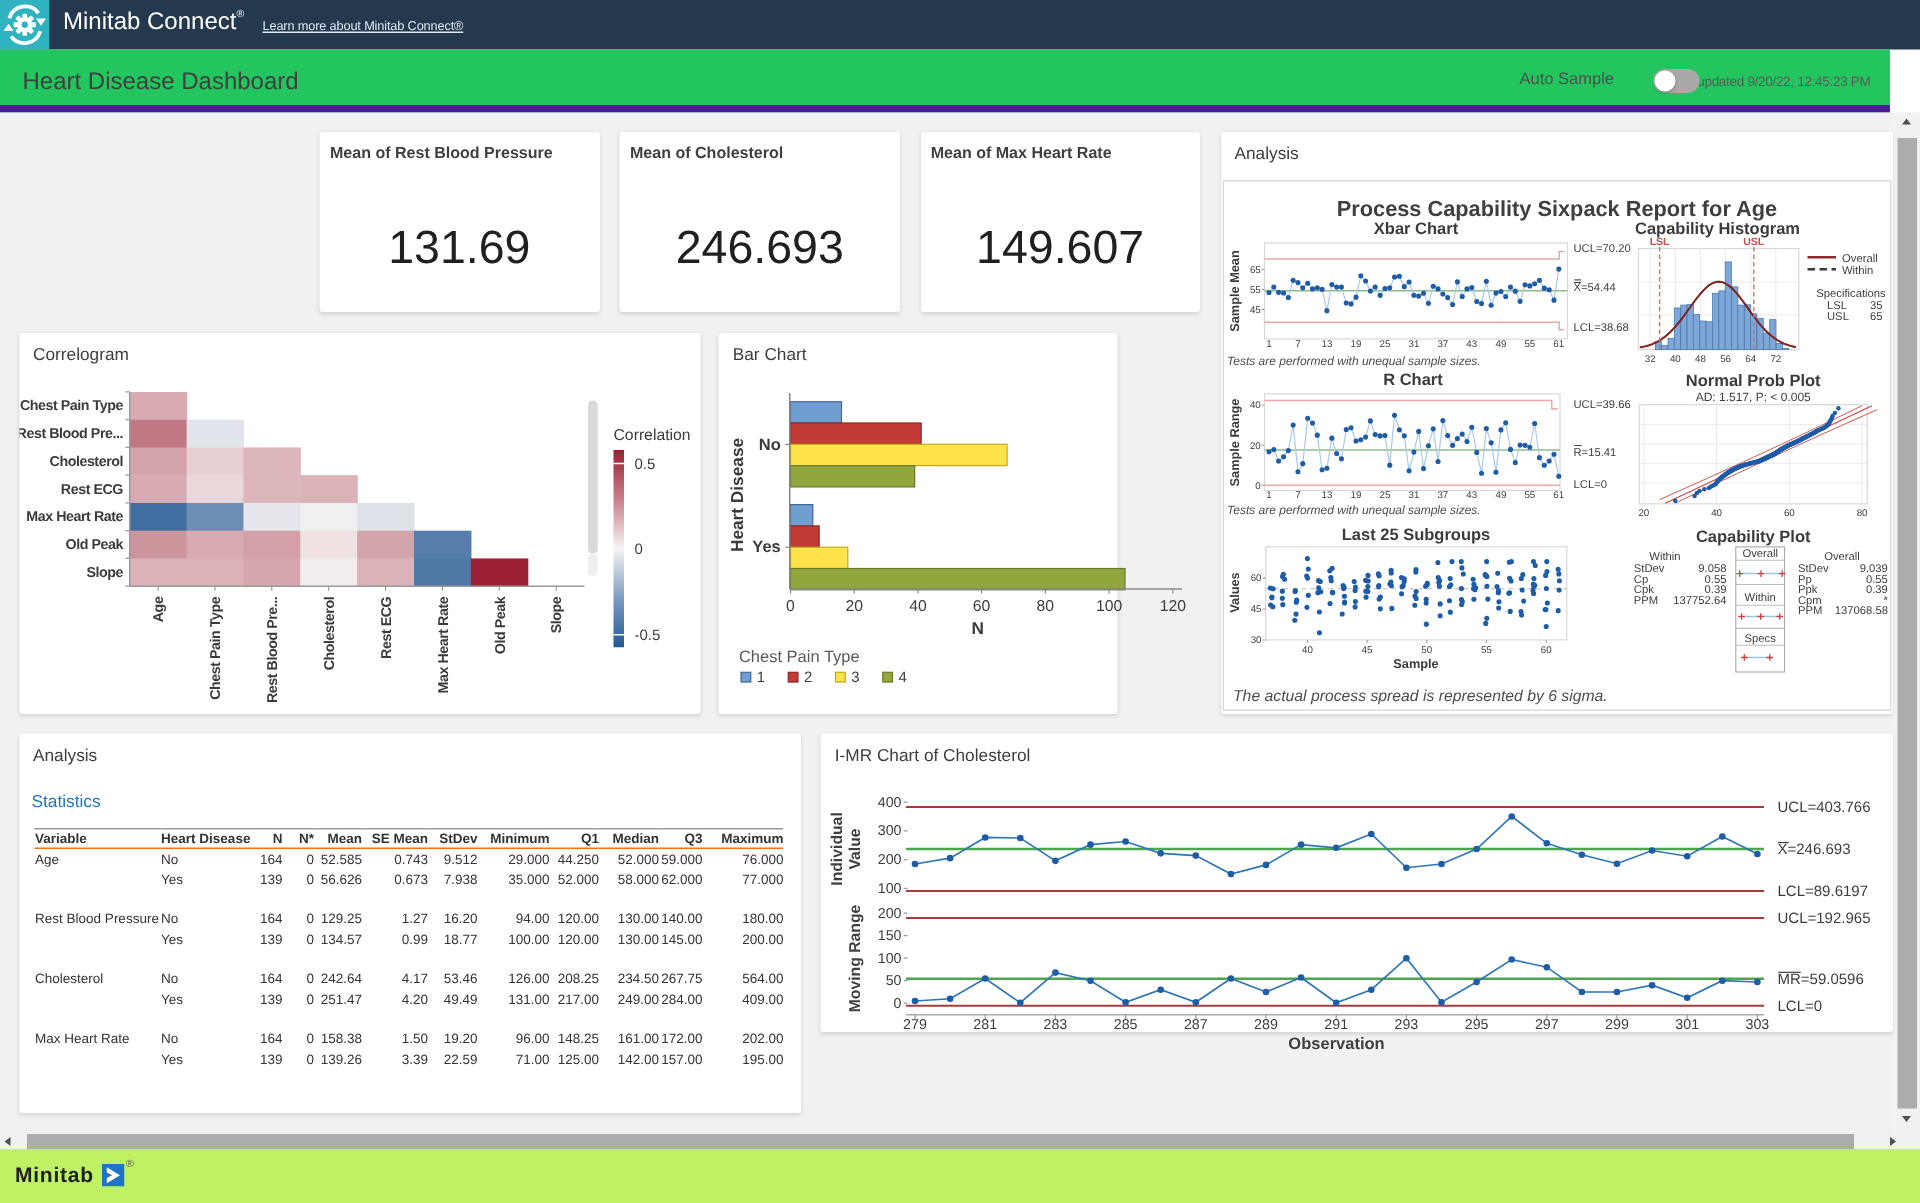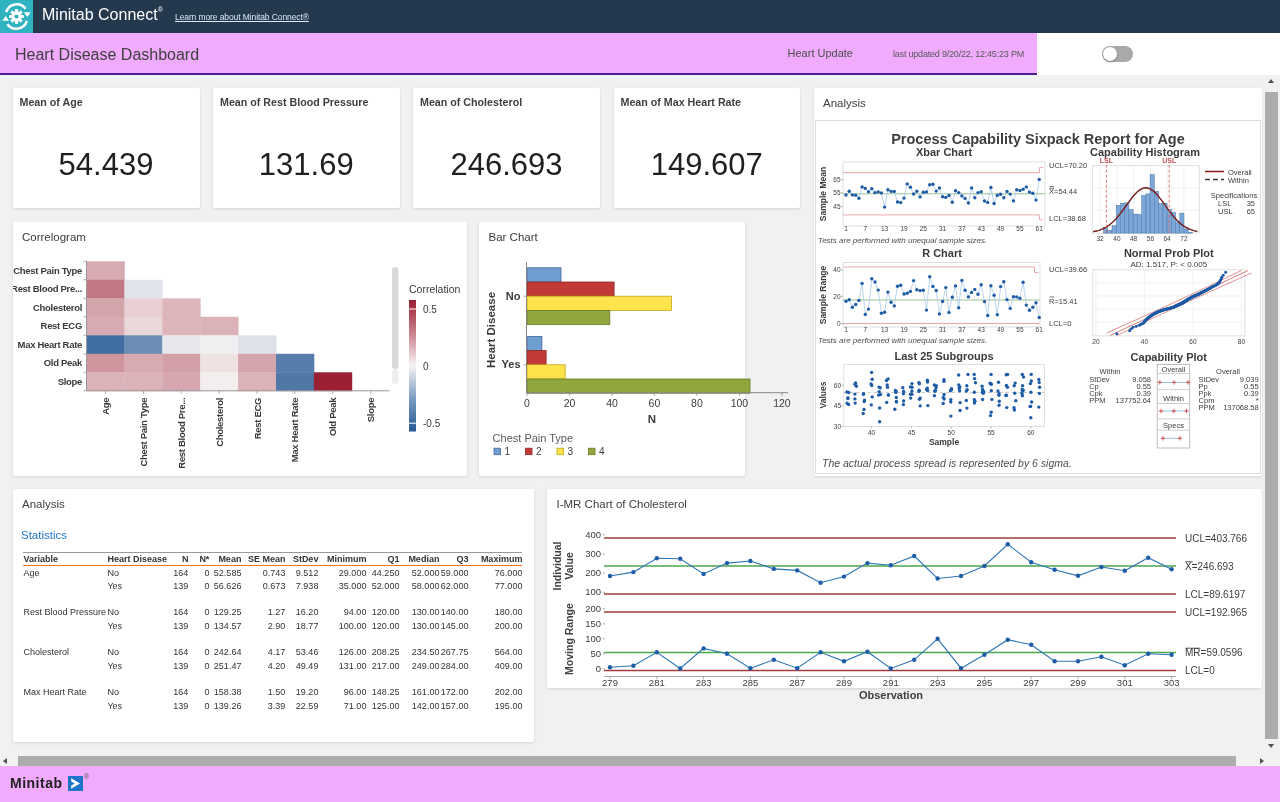--- a/index.html
+++ b/index.html
@@ -1,19 +1,19 @@
 <!DOCTYPE html>
 <html><head><meta charset="utf-8"><style>
 *{margin:0;padding:0;box-sizing:border-box}
 html,body{width:1280px;height:802px;overflow:hidden;font-family:"Liberation Sans",sans-serif;background:#fff}
 .topbar{position:absolute;left:0;top:0;width:1280px;height:33px;background:#24384e}
 .brand{position:absolute;left:42px;top:6px;color:#fff;font-size:16px;font-weight:400}
 .brand sup{font-size:7px;vertical-align:8px}
 .learn{position:absolute;left:175px;top:11.5px;color:#dce9f5;font-size:8.5px;letter-spacing:-0.1px;text-decoration:underline}
-.titlebar{position:absolute;left:0;top:33px;width:1037px;height:42px;background:#f0abfc;border-bottom:2px solid #4c1d95}
+.titlebar{position:absolute;left:0;top:33px;width:1260px;height:42px;background:#22c55e;border-bottom:5px solid #4c1d95}
 .pgtitle{position:absolute;left:15px;top:13px;font-size:16px;color:#3f3f3f}
 .autoupd{position:absolute;right:184px;top:14px;font-size:11px;color:#4d4d4d}
 .toggle{position:absolute;left:1102px;top:45.5px;width:31px;height:16.5px;background:#a9a9a9;border-radius:8.5px}
 .knob{position:absolute;left:1px;top:1.2px;width:14px;height:14px;background:#fff;border-radius:50%;box-shadow:0 1px 2px rgba(0,0,0,.3)}
 .lastupd{position:absolute;right:13px;top:15.5px;font-size:9px;letter-spacing:-0.2px;color:#595959}
 .content{position:absolute;left:0;top:75px;width:1263px;height:690px;background:#f1f1f2}
 .panel{position:absolute;background:#fff;border-radius:2px;box-shadow:0 1px 3px rgba(0,0,0,.13)}
 .ptitle{position:absolute;left:9.5px;top:9px;font-size:11.5px;font-weight:normal;color:#3d3d3d}
 .card .ct{position:absolute;left:7px;top:8px;font-size:10.7px;font-weight:bold;color:#3f3f3f}
 .card .cv{position:absolute;left:0;right:0;top:59px;text-align:center;font-size:31px;color:#202020}
@@ -22,21 +22,21 @@
 .stats .hd th{border-top:1px solid #999;border-bottom:1px solid #f97316;height:13.5px;font-weight:bold}
 .stats td{height:13.7px}
 .stats .gap td{height:12.6px}
 .stats .l{text-align:left}
 .stats .r{text-align:right}
 svg{font-family:"Liberation Sans",sans-serif}
 .vsb{position:absolute;left:1263px;top:75px;width:17px;height:690px;background:#f1f1f1}
 .vthumb{position:absolute;left:1265px;top:92px;width:13px;height:647px;background:#acacac}
 .hsb{position:absolute;left:0;top:756px;width:1280px;height:9.5px;background:#f1f1f1}
 .hthumb{position:absolute;left:18px;top:756px;width:1218px;height:9.5px;background:#acacac}
-.footer{position:absolute;left:0;top:765.5px;width:1280px;height:36.5px;background:#f0abfc}
+.footer{position:absolute;left:0;top:765.5px;width:1280px;height:36.5px;background:#bef264}
 .mword{position:absolute;left:10px;top:9px;font-size:14px;font-weight:bold;color:#212121;letter-spacing:0.5px}
 .reg{position:absolute;left:84px;top:7px;font-size:7px;color:#555}
 .tri{position:absolute;width:0;height:0}
 .tup{border-left:3.5px solid transparent;border-right:3.5px solid transparent;border-bottom:4.5px solid #505050}
 .tdn{border-left:3.5px solid transparent;border-right:3.5px solid transparent;border-top:4.5px solid #505050}
 .tlf{border-top:3.5px solid transparent;border-bottom:3.5px solid transparent;border-right:4.5px solid #505050}
 .trt{border-top:3.5px solid transparent;border-bottom:3.5px solid transparent;border-left:4.5px solid #505050}
 </style></head>
 <body>
 <div class="topbar">
@@ -59,31 +59,27 @@
         <rect x="-1.6" y="-7.4" width="3.2" height="3.4" rx="0.7" transform="rotate(315)"></rect>
         <circle r="5"></circle>
         <circle r="2.1" fill="#2fb3c0"></circle>
       </g>
     </svg>
     <span class="brand">Minitab Connect<sup>®</sup></span>
     <span class="learn">Learn more about Minitab Connect®</span>
   </div>
 <div class="titlebar">
     <span class="pgtitle">Heart Disease Dashboard</span>
-    <span class="autoupd">Heart Update</span>
+    <span class="autoupd">Auto Sample</span>
     <span class="lastupd">last updated 9/20/22, 12:45:23 PM</span>
   </div>
 <div class="toggle">
     <div class="knob"></div>
   </div>
 <div class="content">
-<div class="panel card" style="left:12.5px;top:13px;width:187px;height:120px">
-      <div class="ct">Mean of Age</div>
-      <div class="cv">54.439</div>
-    </div>
 <div class="panel card" style="left:213px;top:13px;width:186.5px;height:120px">
       <div class="ct">Mean of Rest Blood Pressure</div>
       <div class="cv">131.69</div>
     </div>
 <div class="panel card" style="left:413px;top:13px;width:187px;height:120px">
       <div class="ct">Mean of Cholesterol</div>
       <div class="cv">246.693</div>
     </div>
 <div class="panel card" style="left:613.5px;top:13px;width:186.5px;height:120px">
       <div class="ct">Mean of Max Heart Rate</div>
@@ -1028,21 +1024,21 @@
             <td class="r">130.00</td>
             <td class="r">140.00</td>
             <td class="r">180.00</td>
           </tr>
           <tr>
             <td class="l"></td>
             <td class="l">Yes</td>
             <td class="r">139</td>
             <td class="r">0</td>
             <td class="r">134.57</td>
-            <td class="r">2.90</td>
+            <td class="r">0.99</td>
             <td class="r">18.77</td>
             <td class="r">100.00</td>
             <td class="r">120.00</td>
             <td class="r">130.00</td>
             <td class="r">145.00</td>
             <td class="r">200.00</td>
           </tr>
           <tr class="gap">
             <td colspan="12"></td>
           </tr>

